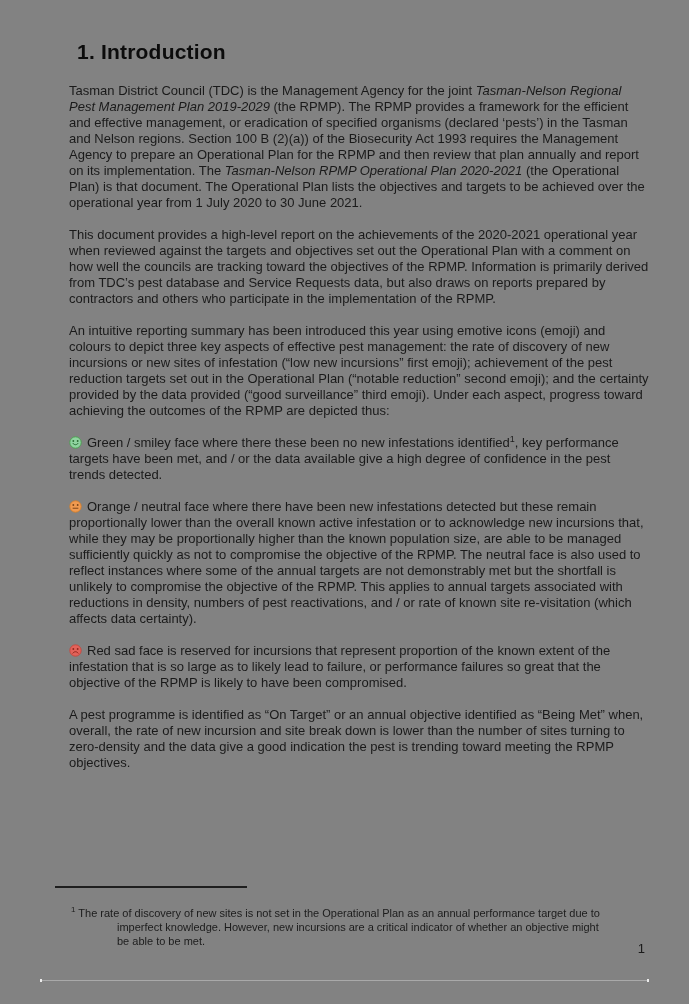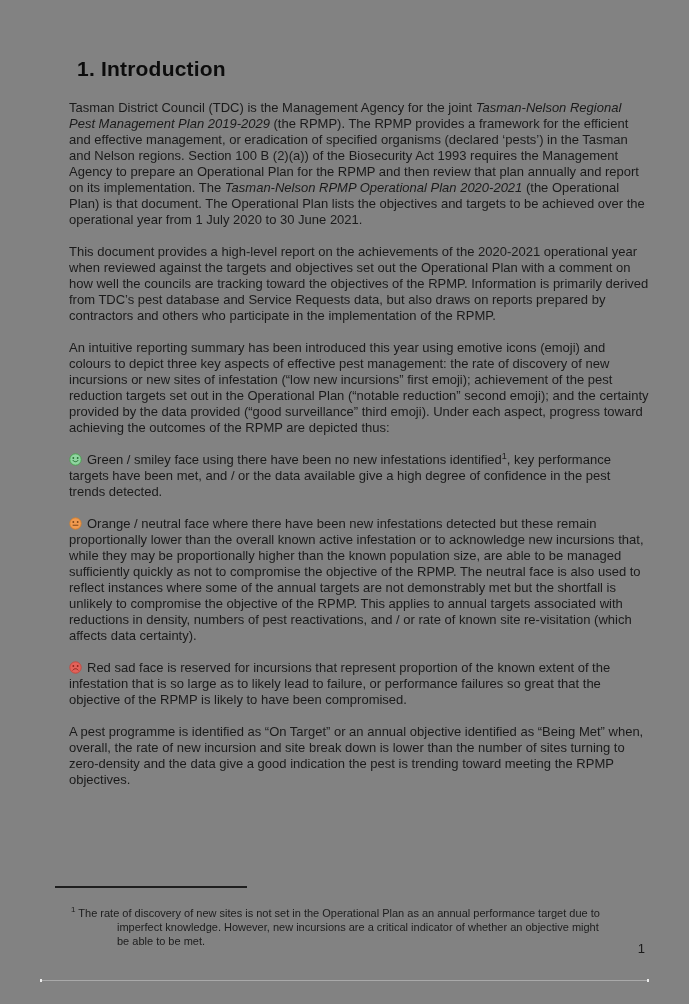--- a/index.html
+++ b/index.html
@@ -1,21 +1,21 @@
 <!DOCTYPE html>
 <html><head>
 <meta charset="utf-8">
 <style>
   html,body { margin:0; padding:0; background:#6e6e6e; }
   .page {
     position:relative; width:689px; height:1004px; overflow:hidden;
     background:#828282; color:#1a1a1a;
     font-family:"Liberation Sans","DejaVu Sans",sans-serif;
   }
-  .content { position:absolute; left:53px; top:57px; width:596px; }
+  .content { position:absolute; left:53px; top:40px; width:596px; }
   h1.heading {
     font-size:21px; line-height:24px; font-weight:700; color:#0c0c0c;
     margin:0 0 19px 24px; letter-spacing:0.2px;
   }
   p.body-para { font-size:13px; line-height:16px; margin:0 0 16px 16px; text-align:left; }
   .italic { font-style:italic; }
   sup.fn-ref { font-size:9px; line-height:0; vertical-align:super; }
   .emoji {
     display:inline-block; width:13px; height:13px; margin-right:5px;
     vertical-align:-2px;
@@ -57,21 +57,21 @@
 
     <p class="body-para">This document provides a high-level report on the achievements of the 2020-2021 operational year when reviewed against the targets and objectives set out the Operational Plan with a comment on how well the councils are tracking toward the objectives of the RPMP. Information is primarily derived from TDC’s pest database and Service Requests data, but also draws on reports prepared by contractors and others who participate in the implementation of the RPMP.</p>
 
     <p class="body-para">An intuitive reporting summary has been introduced this year using emotive icons (emoji) and colours to depict three key aspects of effective pest management: the rate of discovery of new incursions or new sites of infestation (“low new incursions” first emoji); achievement of the pest reduction targets set out in the Operational Plan (“notable reduction” second emoji); and the certainty provided by the data provided (“good surveillance” third emoji). Under each aspect, progress toward achieving the outcomes of the RPMP are depicted thus:</p>
 
     <p class="body-para"><span class="emoji face-green"><svg viewBox="0 0 24 24" aria-hidden="true">
             <circle class="ring" cx="12" cy="12" r="10.5" stroke-width="1.6" fill="#8fd4a0"></circle>
             <circle class="eye" cx="8" cy="9.3" r="1.7"></circle>
             <circle class="eye" cx="16" cy="9.3" r="1.7"></circle>
             <path class="detail" d="M7.2 13.5c2.6 3.6 7 3.6 9.6 0" fill="none" stroke-width="1.8" stroke-linecap="round"></path>
-          </svg></span><span>Green / smiley face using there have been no new infestations identified</span><sup class="fn-ref">1</sup><span>, key performance targets have been met, and / or the data available give a high degree of confidence in the pest trends detected.</span></p>
+          </svg></span><span>Green / smiley face where there these been no new infestations identified</span><sup class="fn-ref">1</sup><span>, key performance targets have been met, and / or the data available give a high degree of confidence in the pest trends detected.</span></p>
 
     <p class="body-para"><span class="emoji face-orange"><svg viewBox="0 0 24 24" aria-hidden="true">
             <circle class="ring" cx="12" cy="12" r="10.5" stroke-width="1.6" fill="#f09a50"></circle>
             <circle class="eye" cx="8" cy="9.3" r="1.7"></circle>
             <circle class="eye" cx="16" cy="9.3" r="1.7"></circle>
             <path class="detail" d="M7.5 15.2h9" fill="none" stroke-width="1.8" stroke-linecap="round"></path>
           </svg></span><span>Orange / neutral face where there have been new infestations detected but these remain proportionally lower than the overall known active infestation or to acknowledge new incursions that, while they may be proportionally higher than the known population size, are able to be managed sufficiently quickly as not to compromise the objective of the RPMP. The neutral face is also used to reflect instances where some of the annual targets are not demonstrably met but the shortfall is unlikely to compromise the objective of the RPMP. This applies to annual targets associated with reductions in density, numbers of pest reactivations, and / or rate of known site re-visitation (which affects data certainty).</span></p>
 
     <p class="body-para"><span class="emoji face-red"><svg viewBox="0 0 24 24" aria-hidden="true">
             <circle class="ring" cx="12" cy="12" r="10.5" stroke-width="1.6" fill="#e2625a"></circle>

